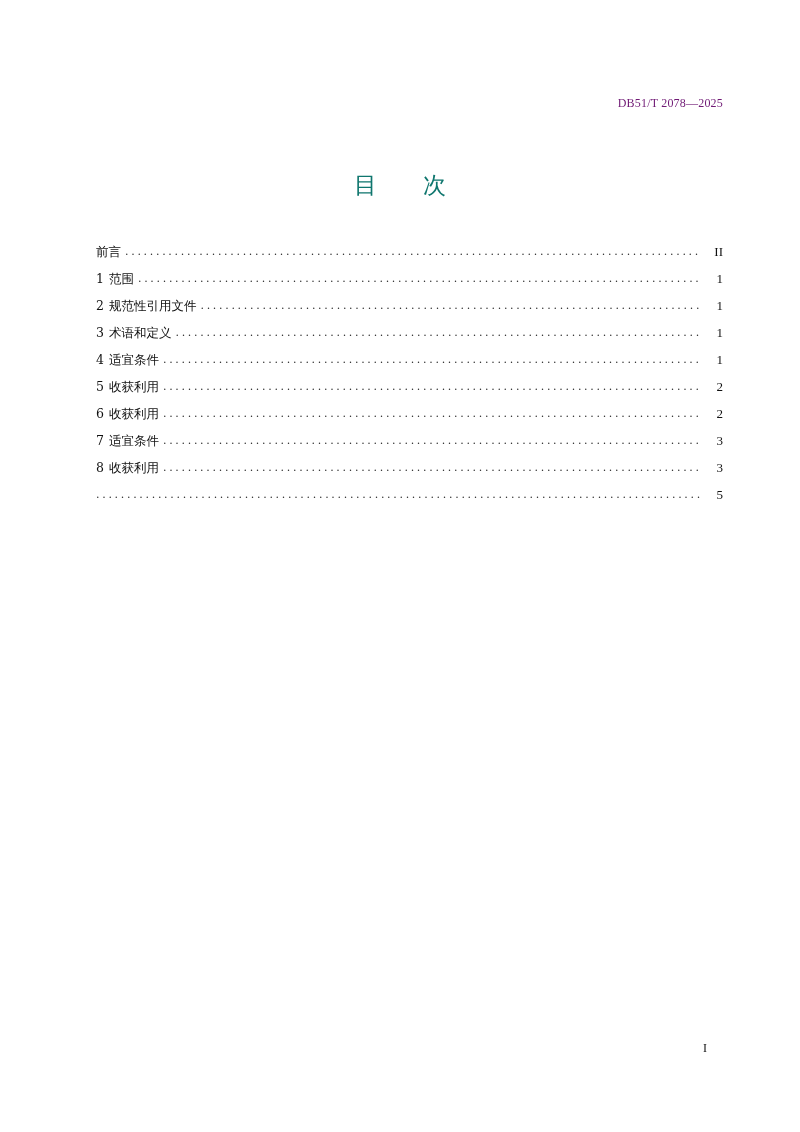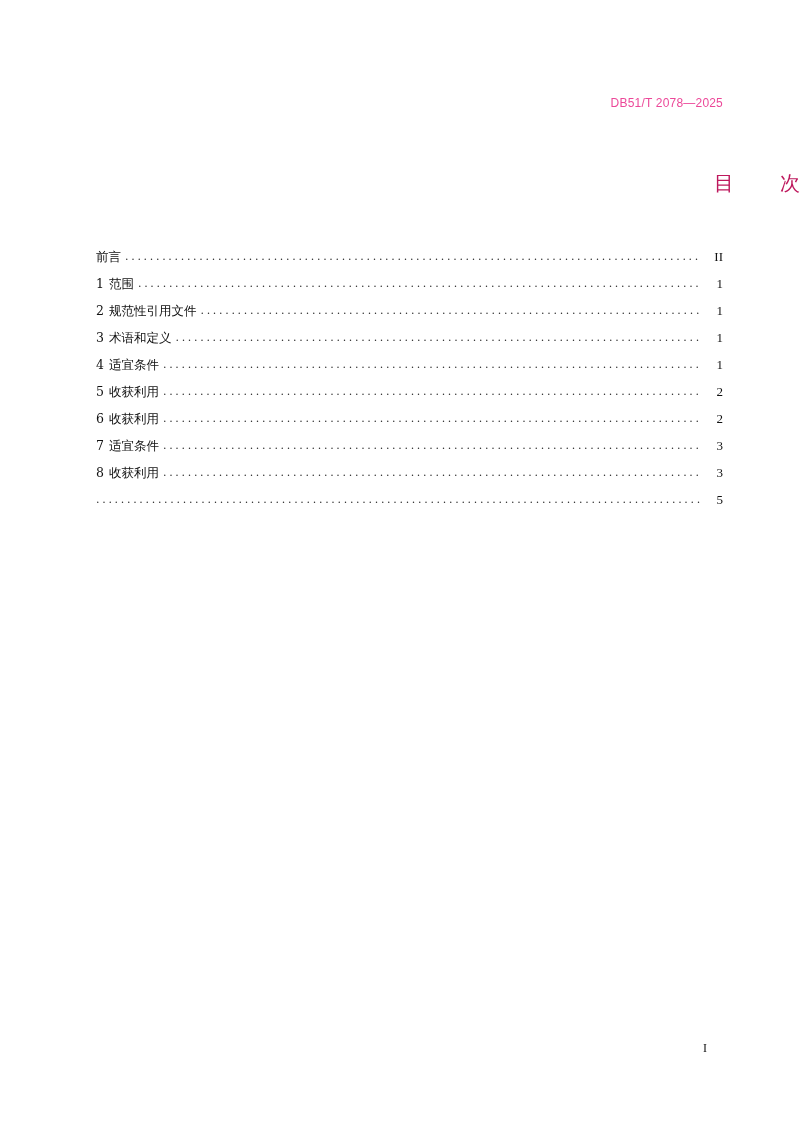--- a/index.html
+++ b/index.html
@@ -12,53 +12,53 @@
       height: 1132px;
       position: relative;
       overflow: hidden;
       color: #111111;
       font-family: "DejaVu Serif", "Liberation Serif", serif;
     }
     .doc-code {
       position: absolute;
       top: 96px;
       right: 77px;
-      font-family: Liberation Sans, sans-serif;
+      font-family: Liberation Serif, serif;
       font-size: 12px;
       letter-spacing: 0.2px;
-      color: #ec4899;
+      color: #701a75;
     }
     .toc-title {
       position: absolute;
       top: 170px;
       left: 0;
       width: 800px;
-      text-align: right;
+      text-align: center;
       font-family: "DejaVu Sans", "Liberation Sans", sans-serif;
-      font-size: 20px;
-      color: #be185d;
+      font-size: 23px;
+      color: #0f766e;
     }
     .toc-title span {
       display: inline-block;
     }
     .toc-title .gap {
       width: 46px;
     }
     .toc-list {
       position: absolute;
       top: 243px;
       left: 96px;
       width: 627px;
       margin: 0;
       padding: 0;
       list-style: none;
     }
     .toc-row {
       display: flex;
-      align-items: center;
+      align-items: flex-start;
       height: 27px;
       line-height: 18px;
       font-size: 12.5px;
       white-space: nowrap;
       cursor: pointer;
     }
     .toc-row .label {
       flex: 0 0 auto;
       padding-right: 4px;
     }

